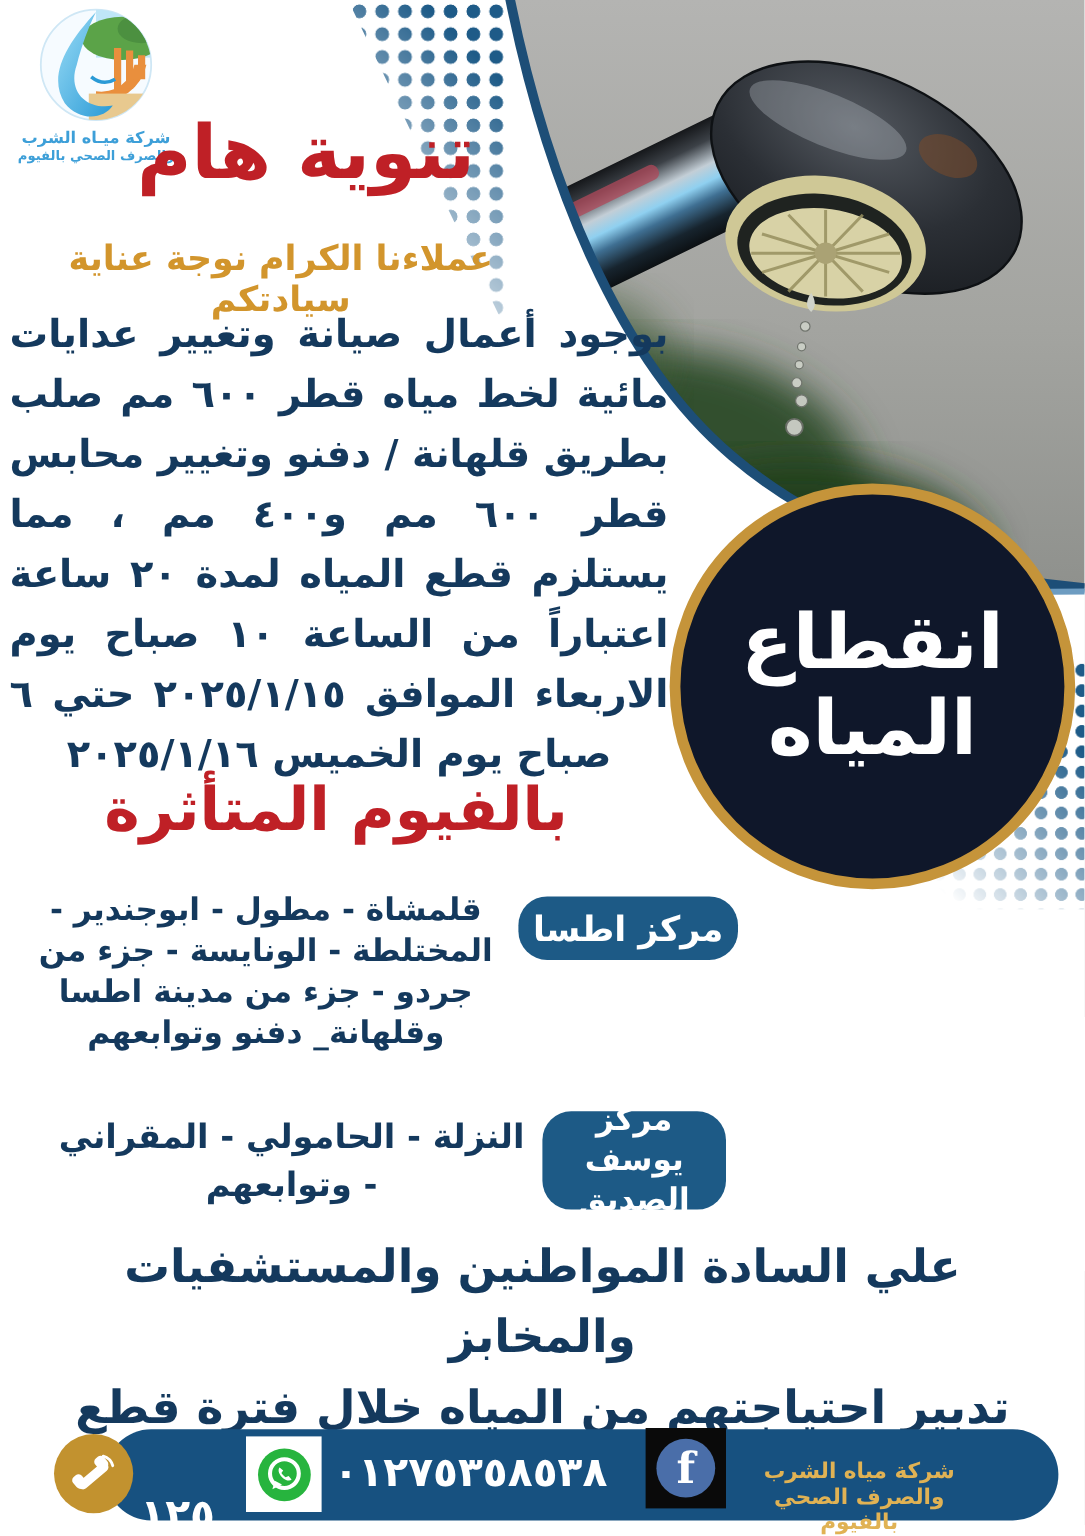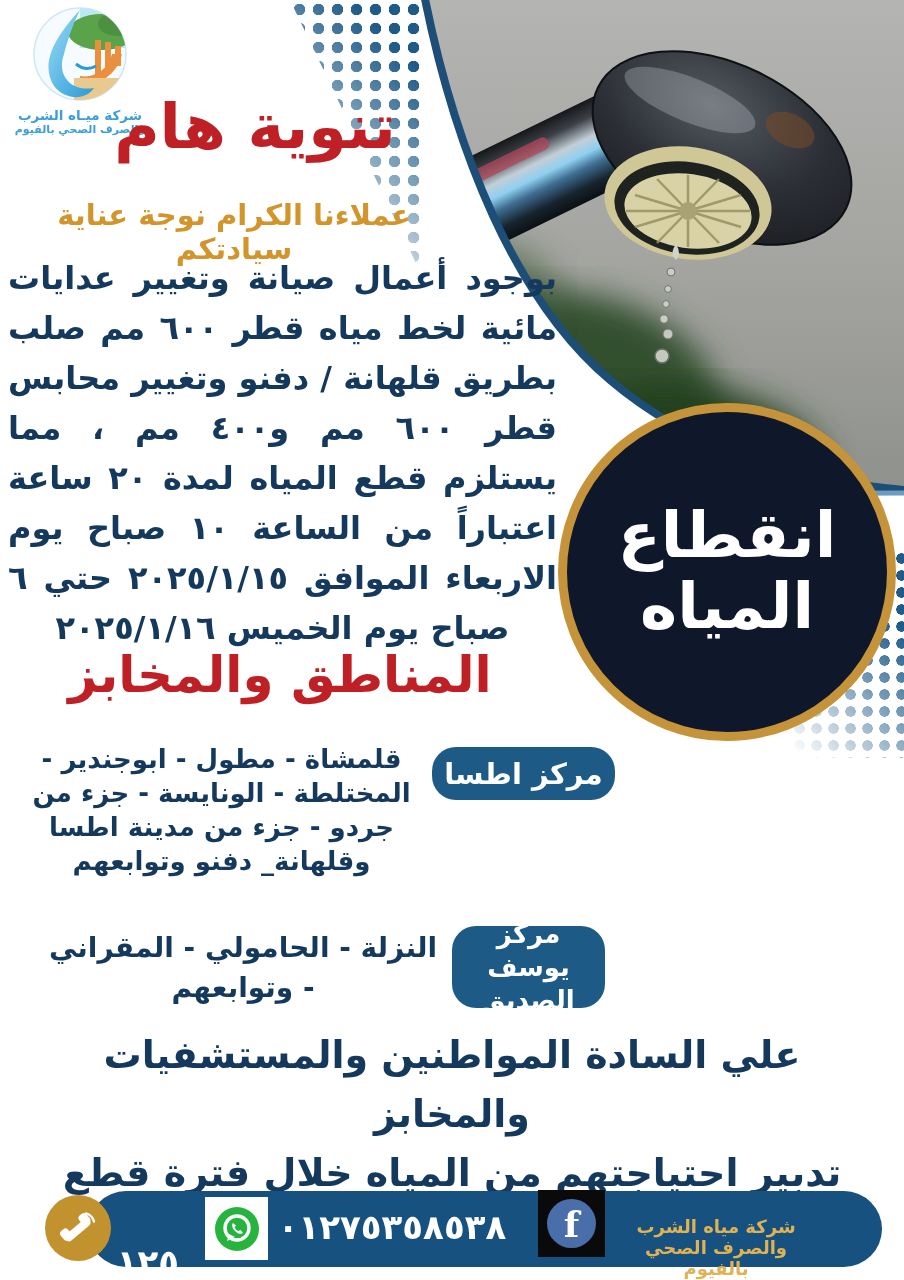--- a/index.html
+++ b/index.html
@@ -184,21 +184,21 @@
     <div class="l1">شركة ميـاه الشرب</div>
     <div class="l2">والصرف الصحي بالفيوم</div>
   </div>
 
 
   <div class="abs title">تنوية هام</div>
   <div class="abs subtitle">عملاءنا الكرام نوجة عناية سيادتكم</div>
 
   <div class="abs body-text">بوجود أعمال صيانة وتغيير عدايات مائية لخط مياه قطر ٦٠٠ مم صلب بطريق قلهانة / دفنو وتغيير محابس قطر ٦٠٠ مم و٤٠٠ مم ، مما يستلزم قطع المياه لمدة ٢٠ ساعة اعتباراً من الساعة ١٠ صباح يوم الاربعاء الموافق ٢٠٢٥/١/١٥ حتي ٦ صباح يوم الخميس ٢٠٢٥/١/١٦</div>
 
-  <div class="abs affected-heading">المناطق والمخابز</div>
+  <div class="abs affected-heading">بالفيوم المتأثرة</div>
 
   <div class="abs areas-1">قلمشاة - مطول - ابوجندير - المختلطة - الونايسة - جزء من جردو - جزء من مدينة اطسا وقلهانة_ دفنو وتوابعهم</div>
   <div class="abs pill pill-1">مركز اطسا</div>
 
   <div class="abs areas-2">النزلة - الحامولي - المقراني - وتوابعهم</div>
   <div class="abs pill pill-2">مركز يوسف الصديق</div>
 
   <div class="abs advice">
     <div>علي السادة المواطنين والمستشفيات والمخابز</div>
     <div>تدبير احتياجتهم من المياه خلال فترة قطع المياه</div>

